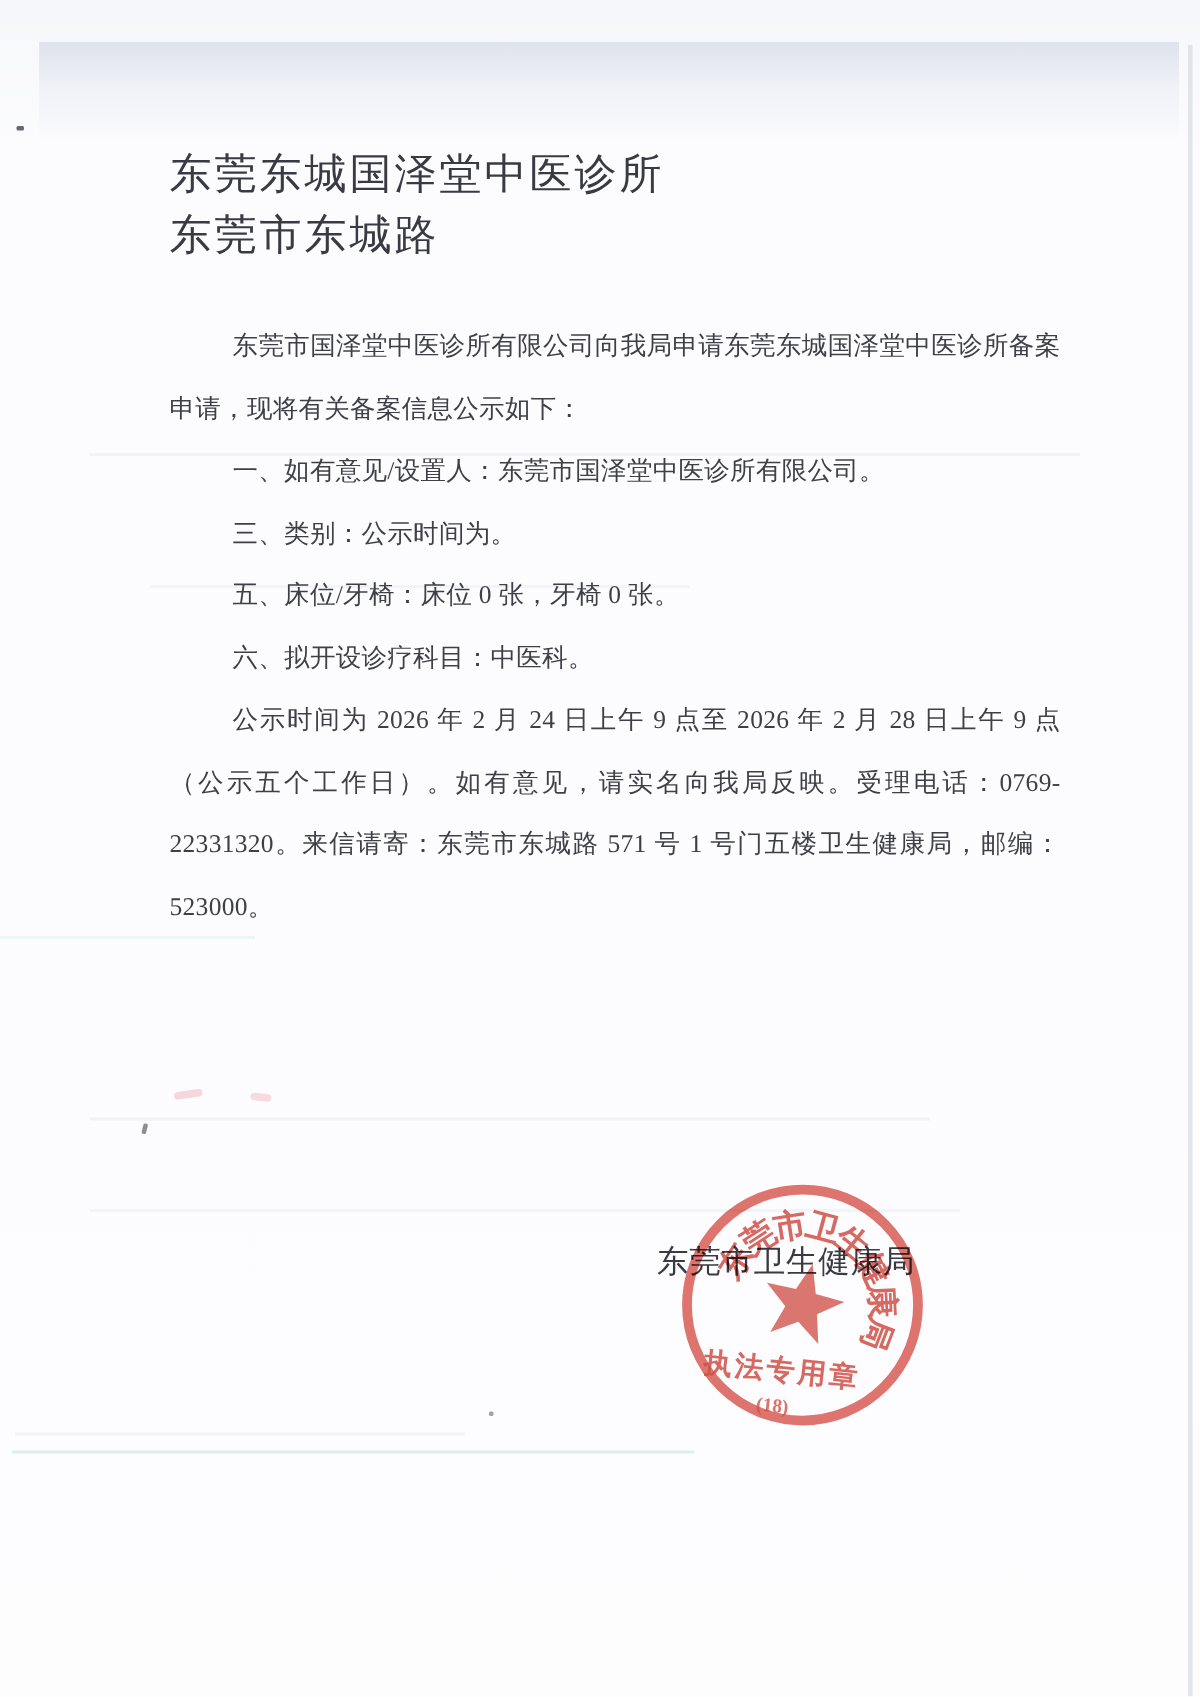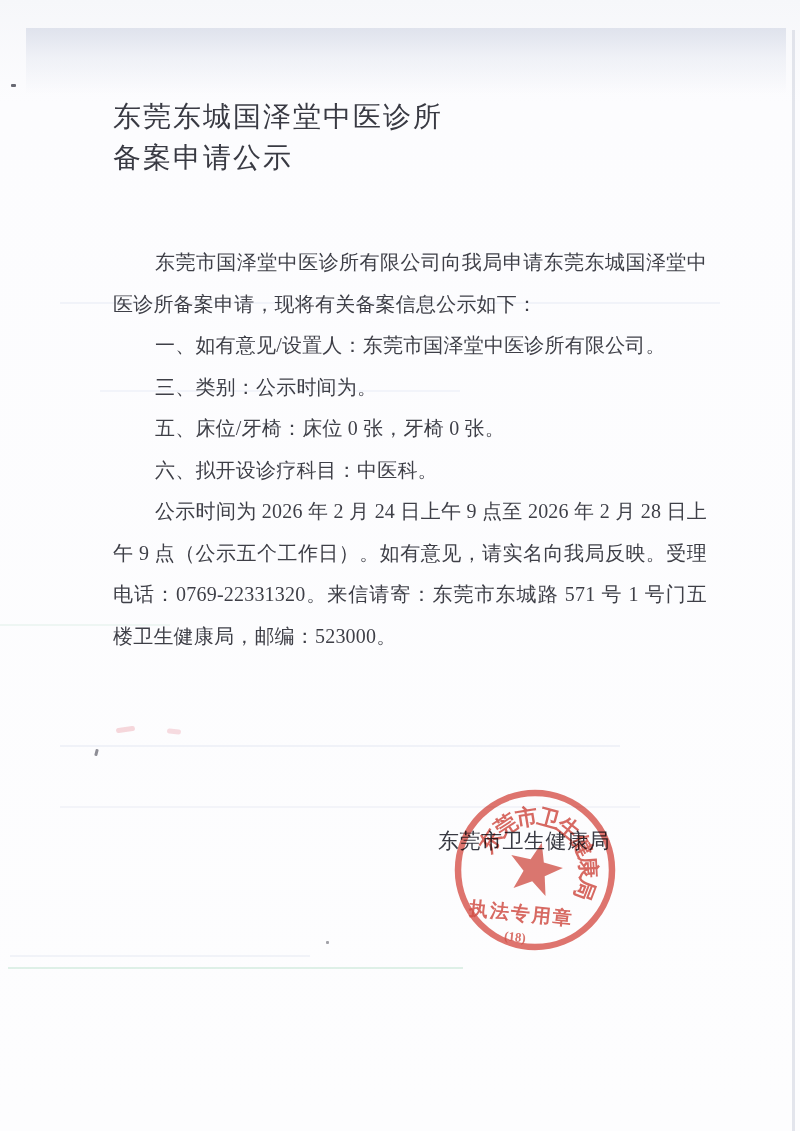--- a/index.html
+++ b/index.html
@@ -24,22 +24,22 @@
   .doc{
     position:absolute;left:113px;top:96px;width:594px;
   }
   .title{
     text-align:left;
     font-size:28px;line-height:41px;
     color:#393a43;
     letter-spacing:2px;
   }
   .body-text{
-    margin-top:64px;
-    font-size:20px;line-height:41.5px;
+    margin-top:32px;
+    font-size:17px;line-height:41.5px;
     letter-spacing:0.2px;
     text-align:justify;
   }
   .body-text p{margin:0;text-indent:42px;}
   .signature{
     position:absolute;left:438px;top:820px;
     font-size:21px;line-height:43px;
     letter-spacing:0.5px;
     color:#393a43;
     white-space:nowrap;
@@ -81,21 +81,21 @@
   <div class="streak s7"></div>
   <div class="speck k1"></div>
   <div class="speck k2"></div>
   <div class="speck k3"></div>
   <div class="speck k4"></div>
   <div class="speck k5"></div>
 
   <div class="doc">
     <div class="title">
       <div>东莞东城国泽堂中医诊所</div>
-      <div>备案申请公示</div>
+      <div>东莞市东城路</div>
     </div>
     <div class="body-text">
       <p>东莞市国泽堂中医诊所有限公司向我局申请东莞东城国泽堂中医诊所备案申请，现将有关备案信息公示如下：</p>
       <p>一、如有意见/设置人：东莞市国泽堂中医诊所有限公司。</p>
       <p>三、类别：公示时间为。</p>
       <p>五、床位/牙椅：床位 0 张，牙椅 0 张。</p>
       <p>六、拟开设诊疗科目：中医科。</p>
       <p>公示时间为 2026 年 2 月 24 日上午 9 点至 2026 年 2 月 28 日上午 9 点（公示五个工作日）。如有意见，请实名向我局反映。受理电话：0769-22331320。来信请寄：东莞市东城路 571 号 1 号门五楼卫生健康局，邮编：523000。</p>
     </div>
   </div>

